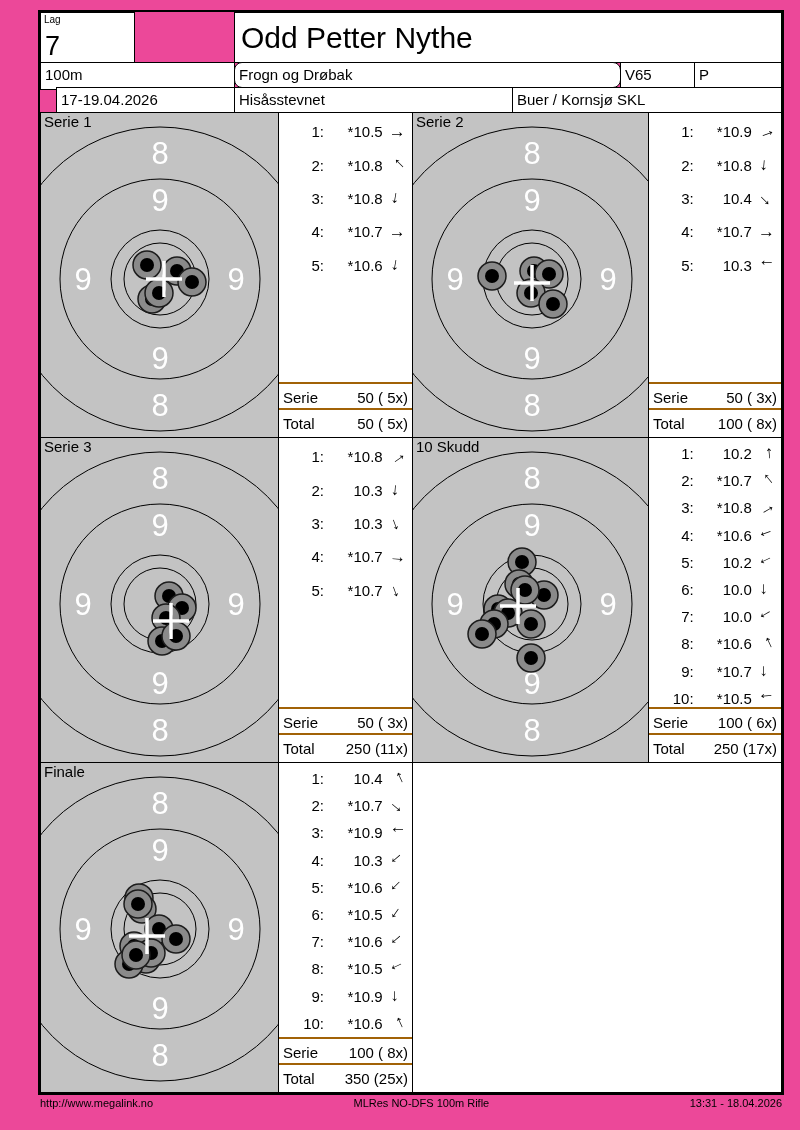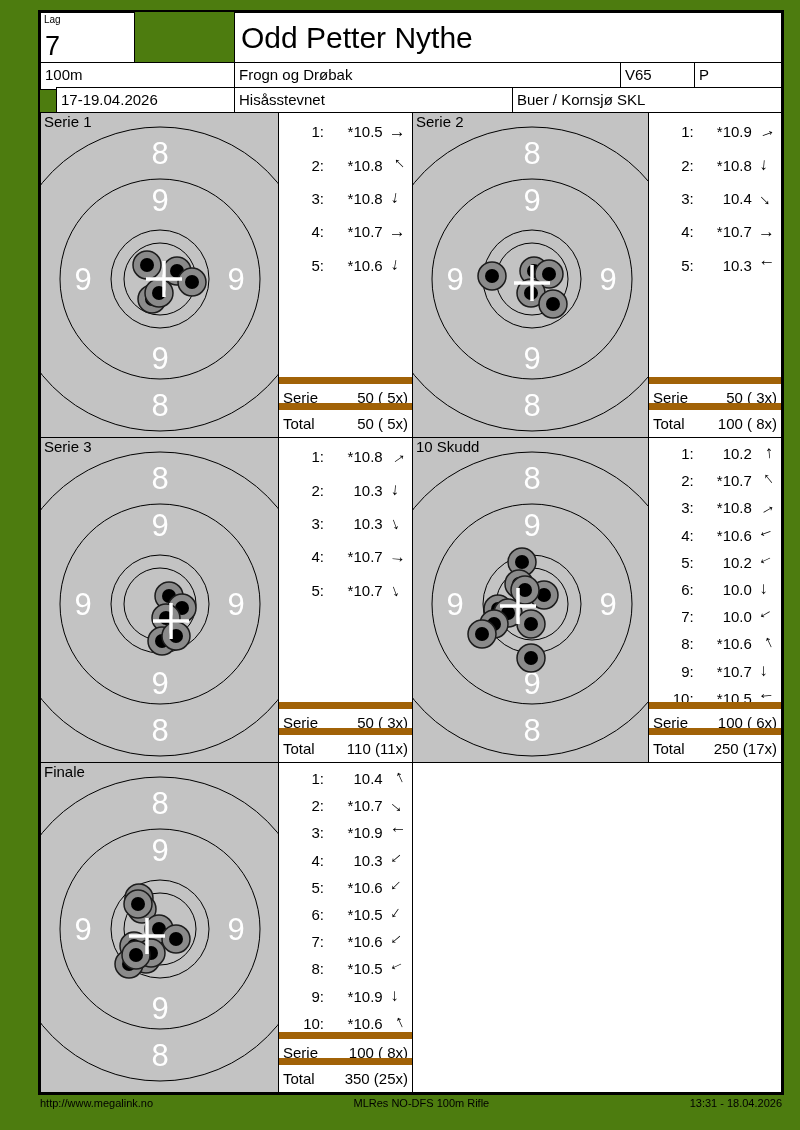--- a/index.html
+++ b/index.html
@@ -1,32 +1,32 @@
 <!DOCTYPE html>
 <html><head>
 <meta charset="utf-8">
 <style>
   html,body{margin:0;padding:0;background:#fff;}
-  .page{position:relative;width:800px;height:1130px;background:#4d7c0f;overflow:hidden;
+  .page{position:relative;width:800px;height:1130px;background:#ec4899;overflow:hidden;
         font-family:"Liberation Sans","DejaVu Sans",sans-serif;color:#000;}
   .cell{position:absolute;border:1px solid #000;box-sizing:border-box;background:#fff;}
   .outline{position:absolute;border:2px solid #000;box-sizing:border-box;background:transparent;pointer-events:none;}
   .hdr-small{position:absolute;top:1px;left:3px;font-size:10px;line-height:11px;}
   .hdr-big{position:absolute;bottom:1px;left:4px;font-size:27px;line-height:29px;}
   .name-cell{display:flex;align-items:center;padding-left:6px;font-size:30px;}
   .info-cell{font-size:15px;line-height:24px;padding-left:4px;white-space:nowrap;overflow:hidden;}
   .target-cell{padding:0;overflow:hidden;}
   .target-cell svg{display:block;width:100%;height:100%;}
   .score-cell{overflow:hidden;}
   .score-list{position:absolute;top:2px;left:0;right:0;}
   .score-row{display:flex;align-items:center;font-size:15px;}
   .s-label{width:46px;text-align:right;}
   .s-value{width:60px;text-align:right;}
   .s-arrow{width:30px;text-align:center;display:inline-block;font-size:17px;line-height:1;}
-  .sum-row{position:absolute;left:0;right:0;height:27px;border-top:7px solid #a16207;
+  .sum-row{position:absolute;left:0;right:0;height:27px;border-top:2px solid #a16207;
            display:flex;justify-content:space-between;align-items:center;
            padding:0 4px;font-size:15px;background:#fff;}
   .serie-row{bottom:26px;}
   .total-row{bottom:0;}
   .footer{position:absolute;left:40px;width:742px;top:1097px;display:flex;
           font-size:11px;line-height:13px;}
   .footer .f-left{text-align:left;}
   .footer .f-center{flex:1;text-align:center;}
   .footer .f-right{text-align:right;}
 </style>
@@ -39,21 +39,21 @@
     <div class="hdr-small">Lag</div>
     <div class="hdr-big">7</div>
   </div>
   <div class="cell name-cell" style="left:234px;top:12px;width:548px;height:51px;text-align:right;">
     <span>Odd Petter Nythe</span>
   </div>
 
   <div class="cell info-cell" style="left:40px;top:62px;width:195px;height:28px;">
     <span>100m</span>
   </div>
-  <div class="cell info-cell" style="left:234px;top:62px;width:387px;height:26px;">
+  <div class="cell info-cell" style="left:234px;top:62px;width:387px;height:26px;border-radius:8px;">
     <span>Frogn og Drøbak</span>
   </div>
   <div class="cell info-cell" style="left:620px;top:62px;width:75px;height:26px;">
     <span>V65</span>
   </div>
   <div class="cell info-cell" style="left:694px;top:62px;width:88px;height:26px;">
     <span>P</span>
   </div>
 
   <div class="cell info-cell" style="left:56px;top:87px;width:195px;height:26px;">
@@ -293,21 +293,21 @@
             <span class="s-value">*10.7</span>
             <span class="s-arrow" style="transform:rotate(70deg)">→</span>
           </div>
         </div>
     <div class="sum-row serie-row">
       <span>Serie</span>
       <span>50 ( 3x)</span>
     </div>
     <div class="sum-row total-row">
       <span>Total</span>
-      <span>110 (11x)</span>
+      <span>250 (11x)</span>
     </div>
   </div>
 
   <div class="cell target-cell" style="left: 412px; top: 437px; width: 237px; height: 326px;">
     <svg preserveAspectRatio="none" viewBox="0 0 235 324">
           <rect x="0" y="0" width="235" height="324" fill="#c3c3c3"></rect>
           <circle cx="119" cy="166" r="36" fill="none" stroke="#000000" stroke-width="1"></circle>
           <circle cx="119" cy="166" r="49" fill="none" stroke="#000000" stroke-width="1"></circle>
           <circle cx="119" cy="166" r="100" fill="none" stroke="#000000" stroke-width="1"></circle>
           <circle cx="119" cy="166" r="152" fill="none" stroke="#000000" stroke-width="1"></circle>

